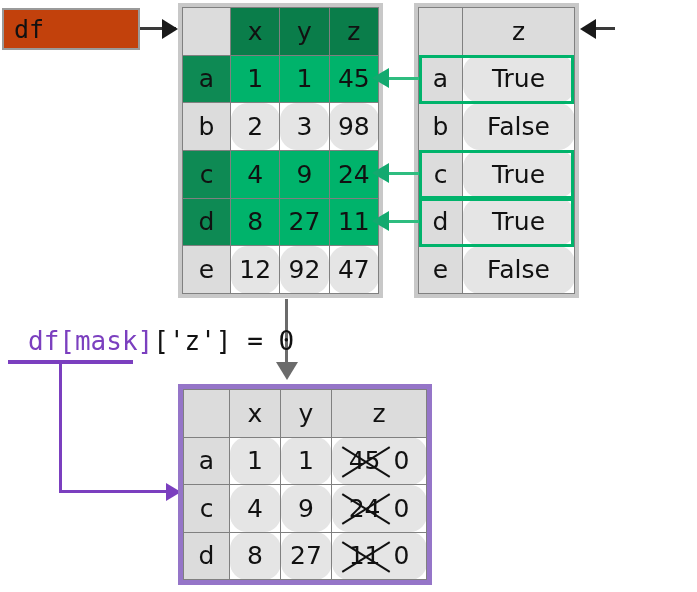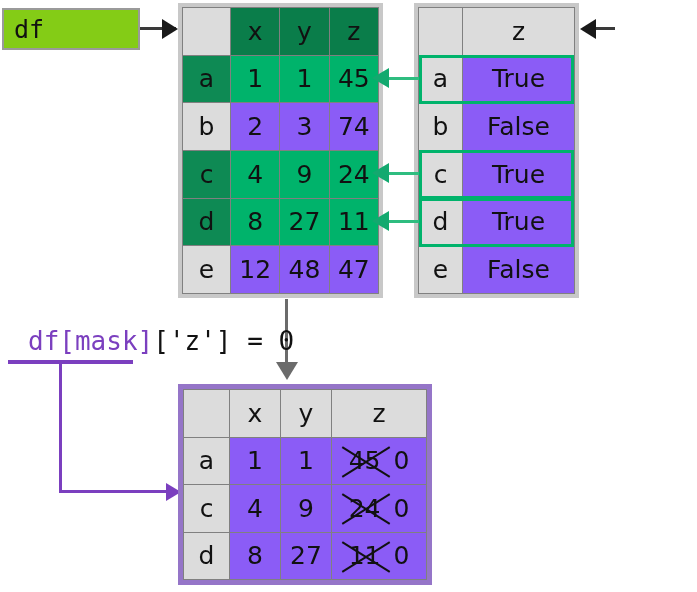--- a/index.html
+++ b/index.html
@@ -18,21 +18,21 @@
     position: absolute;
     left: 0; top: 0;
     width: 697px; height: 592px;
   }
 
   
   .labelbox {
     position: absolute;
     box-sizing: border-box;
     border: 2px solid #9a9a9a;
-    background: #84cc16;
+    background: #c2410c;
     display: flex;
     align-items: center;
     font-size: 25px;
     color: #111111;
     font-family: "DejaVu Sans Mono", monospace;
   }
   #label-df {
     left: 2px; top: 8px; width: 138px; height: 42px;
     padding-left: 10px;
   }
@@ -66,21 +66,21 @@
     font-size: 25px;
     color: #111111;
     padding: 0;
     font-family: "DejaVu Sans", sans-serif;
   }
 
   
   .cell-corner   { background: #dcdcdc; }
   .cell-head     { background: #dcdcdc; }
   .cell-idx      { background: #dcdcdc; }
-  .cell-val      { background: #8b5cf6; }
+  .cell-val      { background: #e5e5e5; border-radius: 17px; }
   .head-green    { background: #0a7d4a !important; color: #000000; }
   .idx-green     { background: #0e8a54 !important; color: #000000; }
   .val-green     { background: #00b36b !important; color: #000000; }
 
   
   .mk-true  { color: #12a05e; font-size: 25px; }
   .mk-false { color: #e02020; font-size: 25px; }
   .mk-idx-true  { background:#dcdcdc; color:#12a05e; }
   .mk-idx-false { background:#dcdcdc; color:#e02020; }
 
@@ -201,38 +201,38 @@
       <tr>
         <td class="idx-green">a</td>
         <td class="val-green">1</td>
         <td class="val-green">1</td>
         <td class="val-green">45</td>
       </tr>
       <tr>
         <td class="cell-idx">b</td>
         <td class="cell-val">2</td>
         <td class="cell-val">3</td>
-        <td class="cell-val">74</td>
+        <td class="cell-val">98</td>
       </tr>
       <tr>
         <td class="idx-green">c</td>
         <td class="val-green">4</td>
         <td class="val-green">9</td>
         <td class="val-green">24</td>
       </tr>
       <tr>
         <td class="idx-green">d</td>
         <td class="val-green">8</td>
         <td class="val-green">27</td>
         <td class="val-green">11</td>
       </tr>
       <tr>
         <td class="cell-idx">e</td>
         <td class="cell-val">12</td>
-        <td class="cell-val">48</td>
+        <td class="cell-val">92</td>
         <td class="cell-val">47</td>
       </tr>
     </tbody>
       </table>
   </div>
 
   <div class="table-frame gray" style="left:414px; top:3px; width:165px; height:295px;">
     <table class="grid">
       <tbody>
           <tr>

